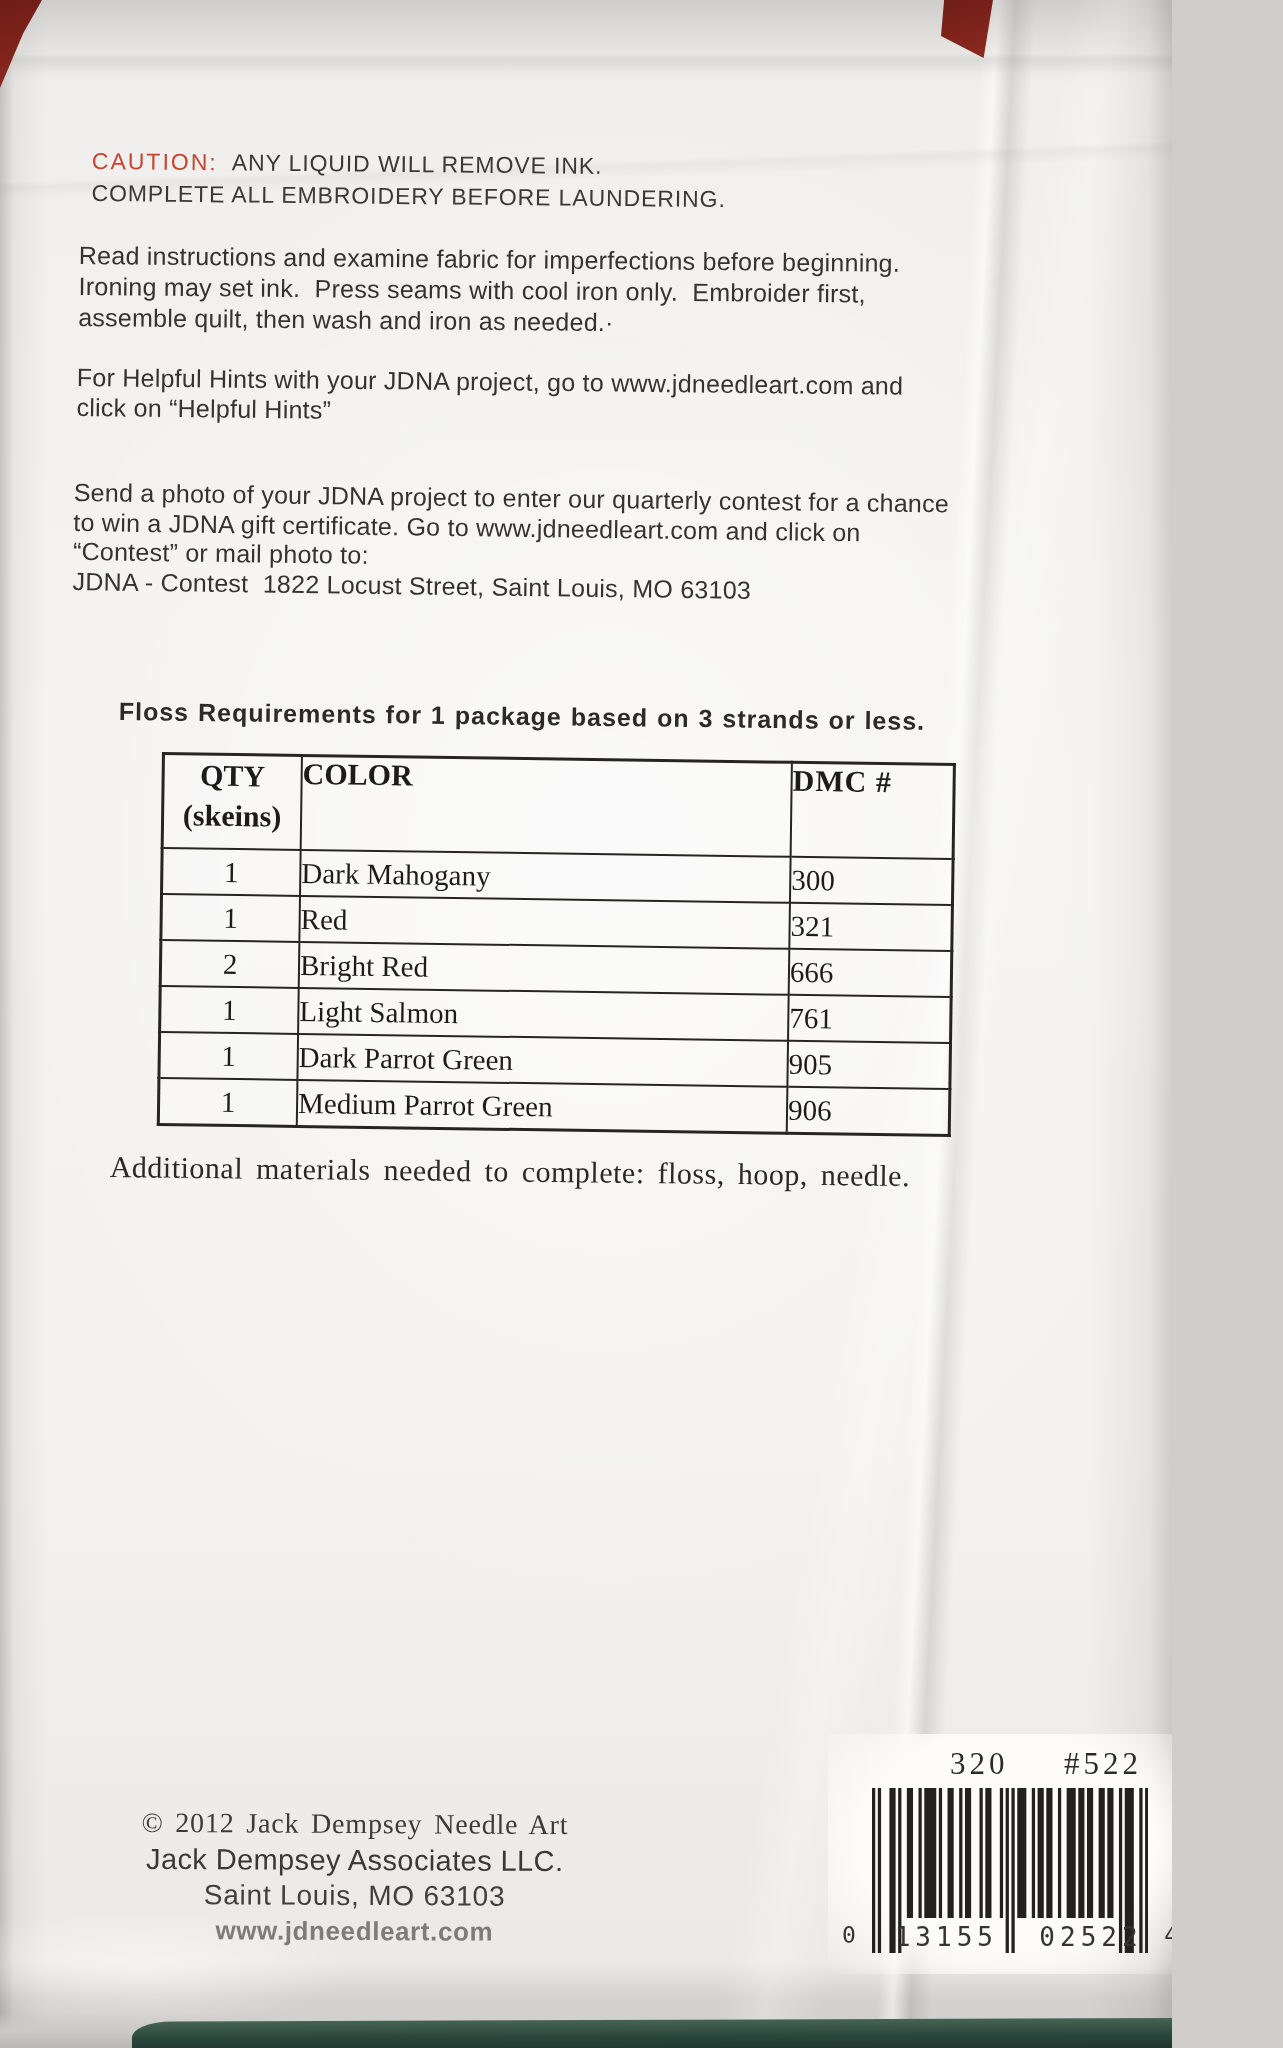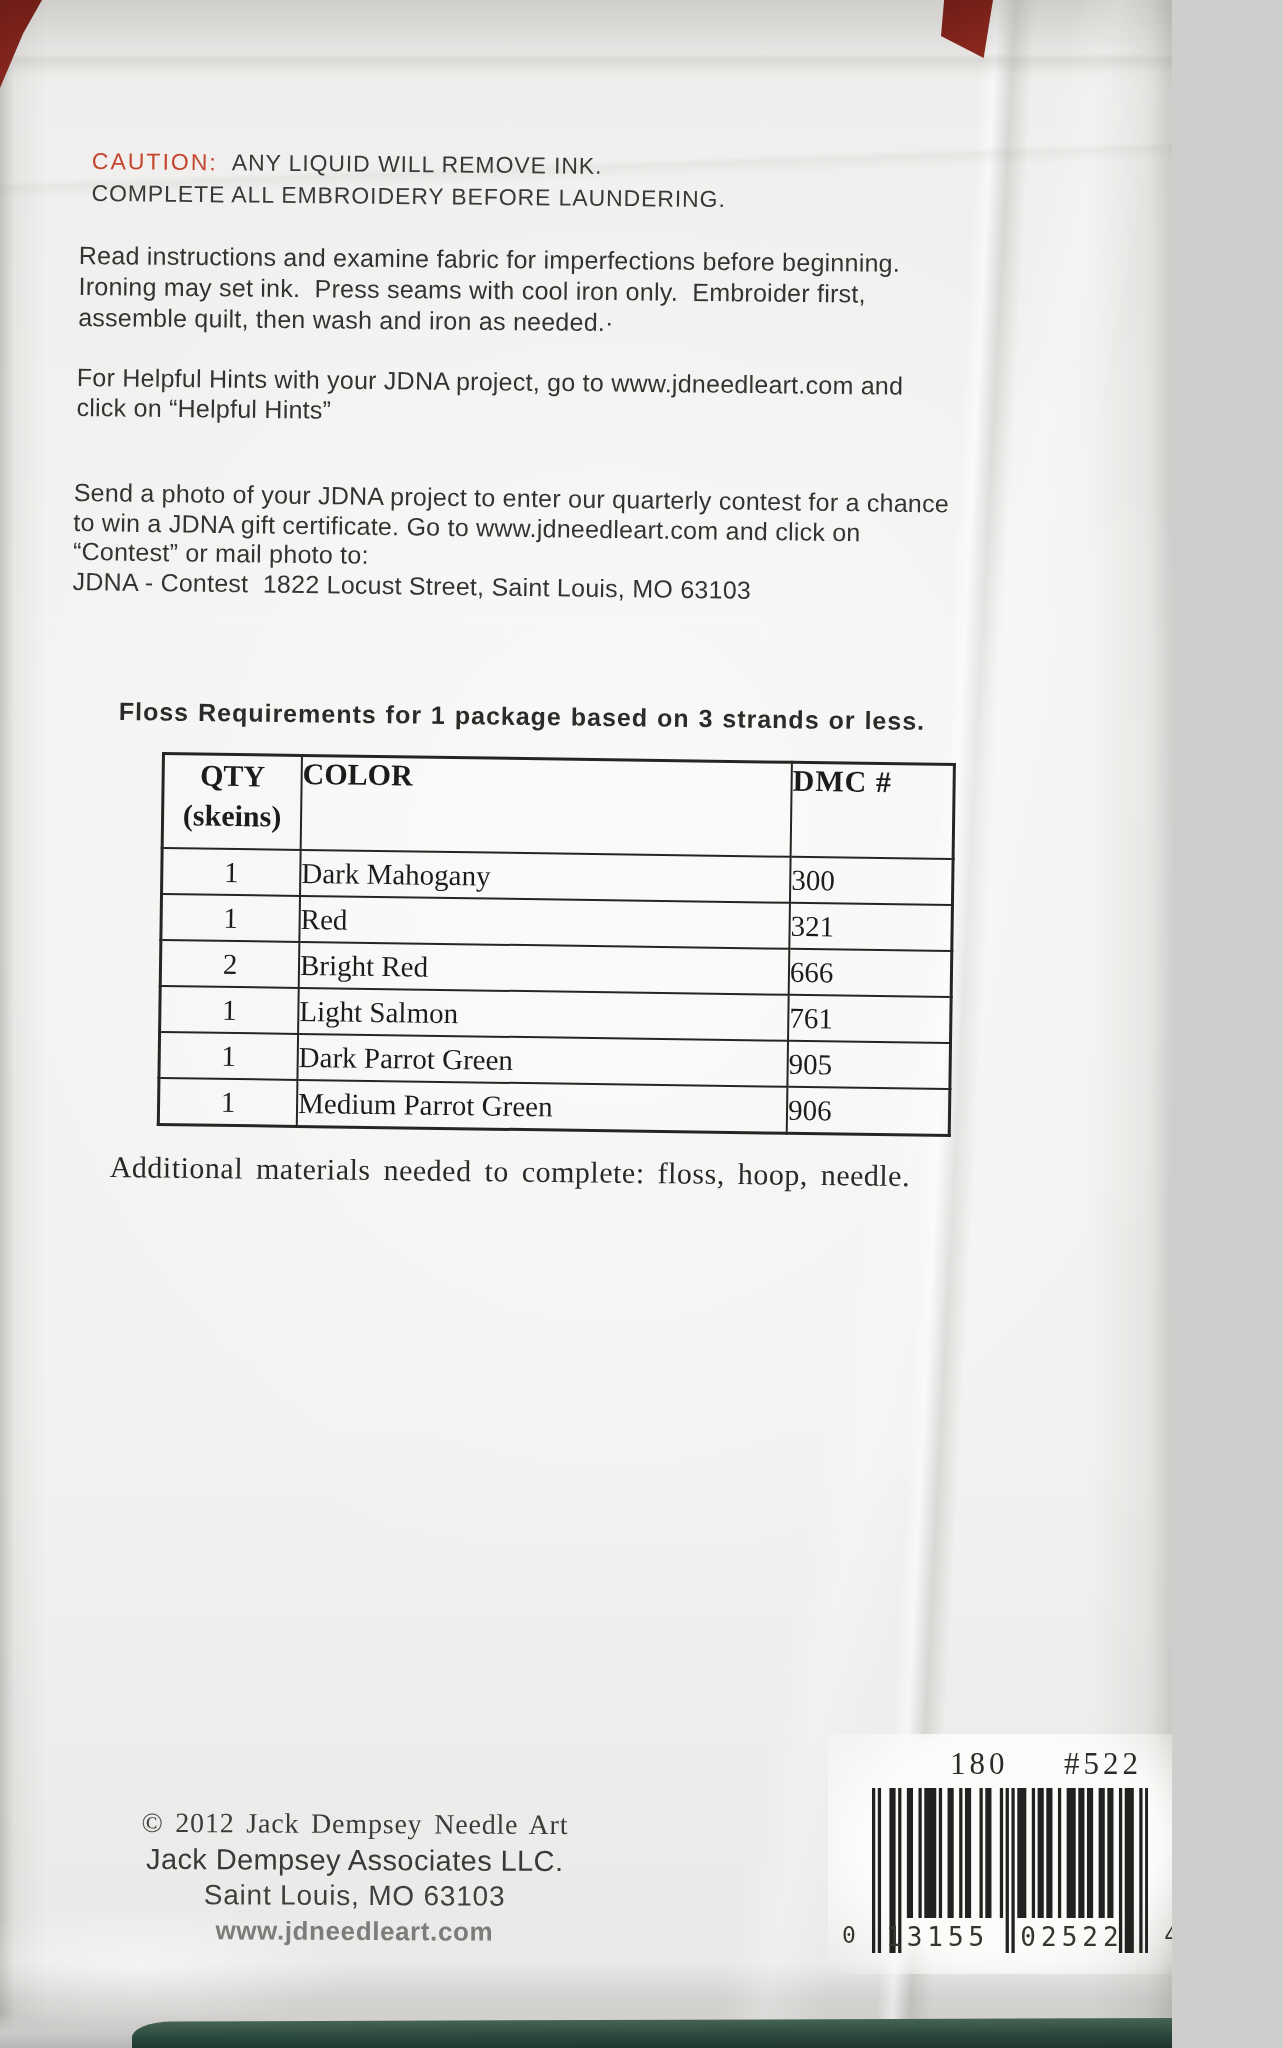--- a/index.html
+++ b/index.html
@@ -60,22 +60,22 @@
   .f-company{font-size:29px;letter-spacing:0.4px;line-height:36px;color:#3a3937;}
   .f-city{font-size:28px;letter-spacing:0.8px;line-height:36px;color:#413f3d;}
   .f-web{font-size:26px;font-weight:bold;letter-spacing:0.6px;line-height:35px;color:#7d7c7a;}
   
   .upc-label{position:absolute;left:950px;top:1746px;font-family:"Liberation Serif", serif;font-size:31px;letter-spacing:4px;word-spacing:16px;color:#2c2b29;white-space:pre;}
   .upc-patch{position:absolute;left:828px;top:1734px;width:356px;height:240px;background:radial-gradient(ellipse at 50% 45%, #fcfbf9 60%, rgba(252,251,249,0) 100%);}
   .upc{position:absolute;left:872px;top:1788px;width:276px;height:165px;}
   .upc svg{position:absolute;left:0;top:0;}
   .upc-digit{position:absolute;font-family:"DejaVu Sans Mono", monospace;color:#35342f;}
   .d-left{left:-30px;top:134px;font-size:23px;}
-  .d-g1{left:14px;width:112px;top:134px;font-size:26px;letter-spacing:5px;text-align:left;}
-  .d-g2{left:144px;width:112px;top:134px;font-size:26px;letter-spacing:5px;text-align:center;}
+  .d-g1{left:14px;width:112px;top:134px;font-size:26px;letter-spacing:5px;text-align:right;}
+  .d-g2{left:163px;width:112px;top:134px;font-size:26px;letter-spacing:5px;text-align:center;}
   .d-right{right:-30px;top:134px;font-size:23px;}
   
   .bag-corner{position:absolute;left:0;bottom:0;width:280px;height:36px;background:linear-gradient(180deg, rgba(0,0,0,0) 0%, #cbcac8 55%, #b8b7b5 100%);border-top-right-radius:60px 22px;}
   .bottom-strip{position:absolute;left:132px;right:-8px;bottom:0;height:30px;background:linear-gradient(180deg,#466453 0%,#2a473d 55%,#20362e 100%);border-top-left-radius:40px 16px;transform:rotate(-0.2deg);transform-origin:right bottom;}
 </style>
 </head>
 <body>
 
 <div class="stage">
   <div class="texture"></div>
@@ -155,21 +155,21 @@
   <div class="additional">Additional materials needed to complete: floss, hoop, needle.</div>
 
   <div class="footer">
     <div class="f-copy">© 2012 Jack Dempsey Needle Art</div>
     <div class="f-company">Jack Dempsey Associates LLC.</div>
     <div class="f-city">Saint Louis, MO 63103</div>
     <div class="f-web">www.jdneedleart.com</div>
   </div>
 
   <div class="upc-patch"></div>
-  <div class="upc-label tline">180  #522</div>
+  <div class="upc-label tline">320  #522</div>
   <div class="upc">
     <svg id="upc-svg" width="276" height="165" viewBox="0 0 276 165">
         <rect x="0.00" y="0" width="3.26" height="165" fill="#22211f"></rect>
         <rect x="5.81" y="0" width="3.26" height="165" fill="#22211f"></rect>
         <rect x="17.43" y="0" width="6.16" height="165" fill="#22211f"></rect>
         <rect x="26.15" y="0" width="3.26" height="165" fill="#22211f"></rect>
         <rect x="34.86" y="0" width="6.16" height="130" fill="#22211f"></rect>
         <rect x="46.48" y="0" width="3.26" height="130" fill="#22211f"></rect>
         <rect x="52.29" y="0" width="11.97" height="130" fill="#22211f"></rect>
         <rect x="66.82" y="0" width="3.26" height="130" fill="#22211f"></rect>

